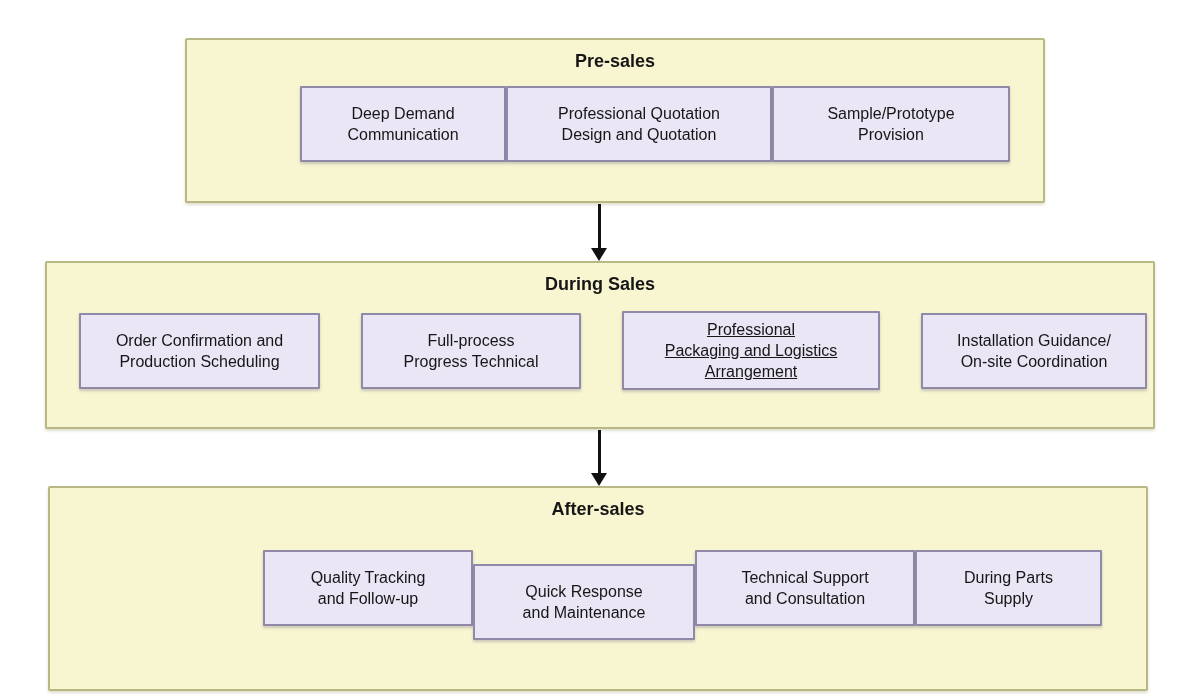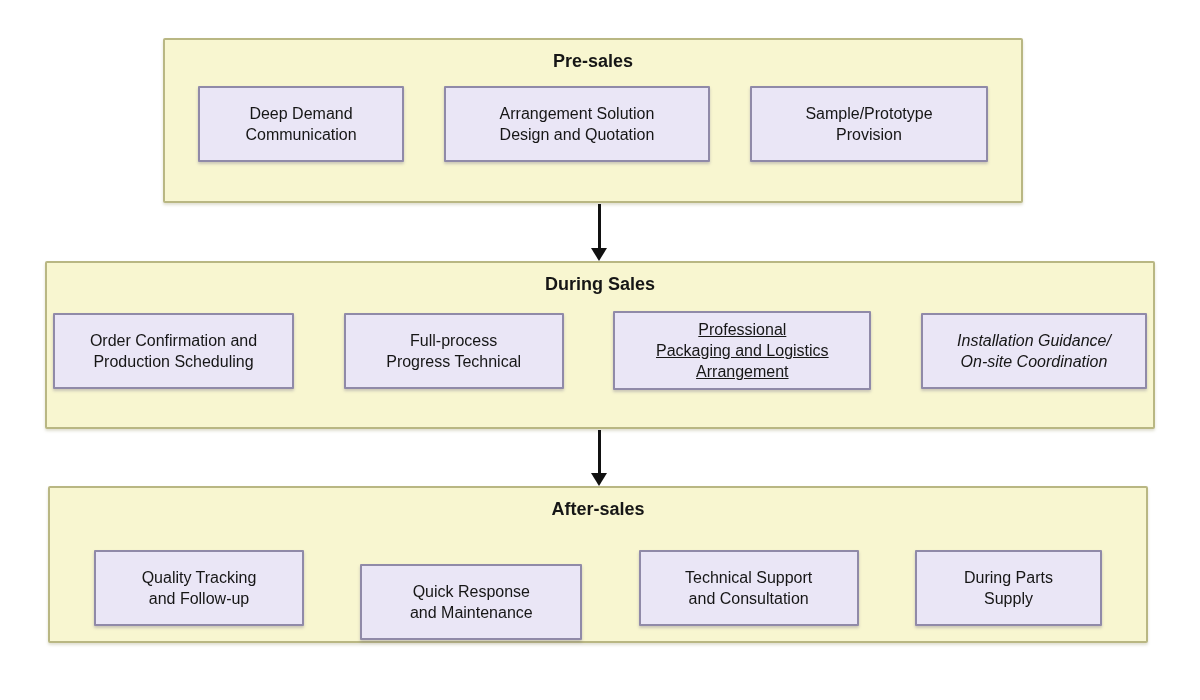--- a/index.html
+++ b/index.html
@@ -27,21 +27,21 @@
     margin: 0;
     padding-top: 9px;
     text-align: center;
     font-size: 18px;
     font-weight: bold;
     line-height: 24px;
     color: var(--text, #161616);
   }
   .stage-row {
     display: flex;
-    justify-content: space-between;
+    justify-content: flex-end;
     align-items: center;
     margin-top: 13px;
   }
   .item-box {
     box-sizing: border-box;
     min-height: 76px;
     display: flex;
     align-items: center;
     justify-content: center;
     text-align: center;
@@ -50,37 +50,37 @@
     border: 2px solid var(--box-border, #908aa8);
     padding: 6px 10px;
     font-size: 16px;
     line-height: 21px;
     color: var(--text, #161616);
     box-shadow: 0 2px 3px rgba(95, 90, 125, 0.3);
     border-radius: 1px;
   }
 
   
-  .stage-pre { left: 163px; top: 38px; width: 860px; height: 165px; }
+  .stage-pre { left: 185px; top: 38px; width: 860px; height: 165px; }
   .stage-pre .stage-row { padding: 0 33px; }
   .stage-pre .item-box:nth-child(1) { width: 206px; }
   .stage-pre .item-box:nth-child(2) { width: 266px; }
   .stage-pre .item-box:nth-child(3) { width: 238px; }
 
   
   .stage-during { left: 45px; top: 261px; width: 1110px; height: 168px; }
   .stage-during .stage-row { padding: 0 6px; margin-top: 15px; gap: 41px; }
   .stage-during .item-box:nth-child(1) { width: 241px; }
   .stage-during .item-box:nth-child(2) { width: 220px; }
   .stage-during .item-box:nth-child(3) { width: 258px; text-decoration: underline; }
-  .stage-during .item-box:nth-child(4) { width: 226px; font-style: italic; }
+  .stage-during .item-box:nth-child(4) { width: 226px; }
 
   
-  .stage-after { left: 48px; top: 486px; width: 1100px; height: 157px; }
-  .stage-after .stage-row { padding: 0 44px; margin-top: 15px; gap: 24px; }
+  .stage-after { left: 48px; top: 486px; width: 1100px; height: 205px; }
+  .stage-after .stage-row { padding: 0 44px; margin-top: 15px; }
   .stage-after .item-box:nth-child(1) { width: 210px; }
   .stage-after .item-box:nth-child(2) { width: 222px; margin-top: 28px; }
   .stage-after .item-box:nth-child(3) { width: 220px; }
   .stage-after .item-box:nth-child(4) { width: 187px; }
 
   
   .flow-arrow {
     position: absolute;
     width: 18px;
     display: flex;
@@ -105,21 +105,21 @@
 </head>
 <body>
 
 <div class="canvas">
 
   <section class="stage stage-pre">
     <h2 class="stage-title">Pre-sales</h2>
     <div class="stage-row">
       <div class="item-box">Deep Demand
 Communication</div>
-      <div class="item-box">Arrangement Solution
+      <div class="item-box">Professional Quotation
 Design and Quotation</div>
       <div class="item-box">Sample/Prototype
 Provision</div>
     </div>
   </section>
 
   <div class="flow-arrow arrow-1">
     <div class="arrow-line"></div>
     <div class="arrow-head"></div>
   </div>

